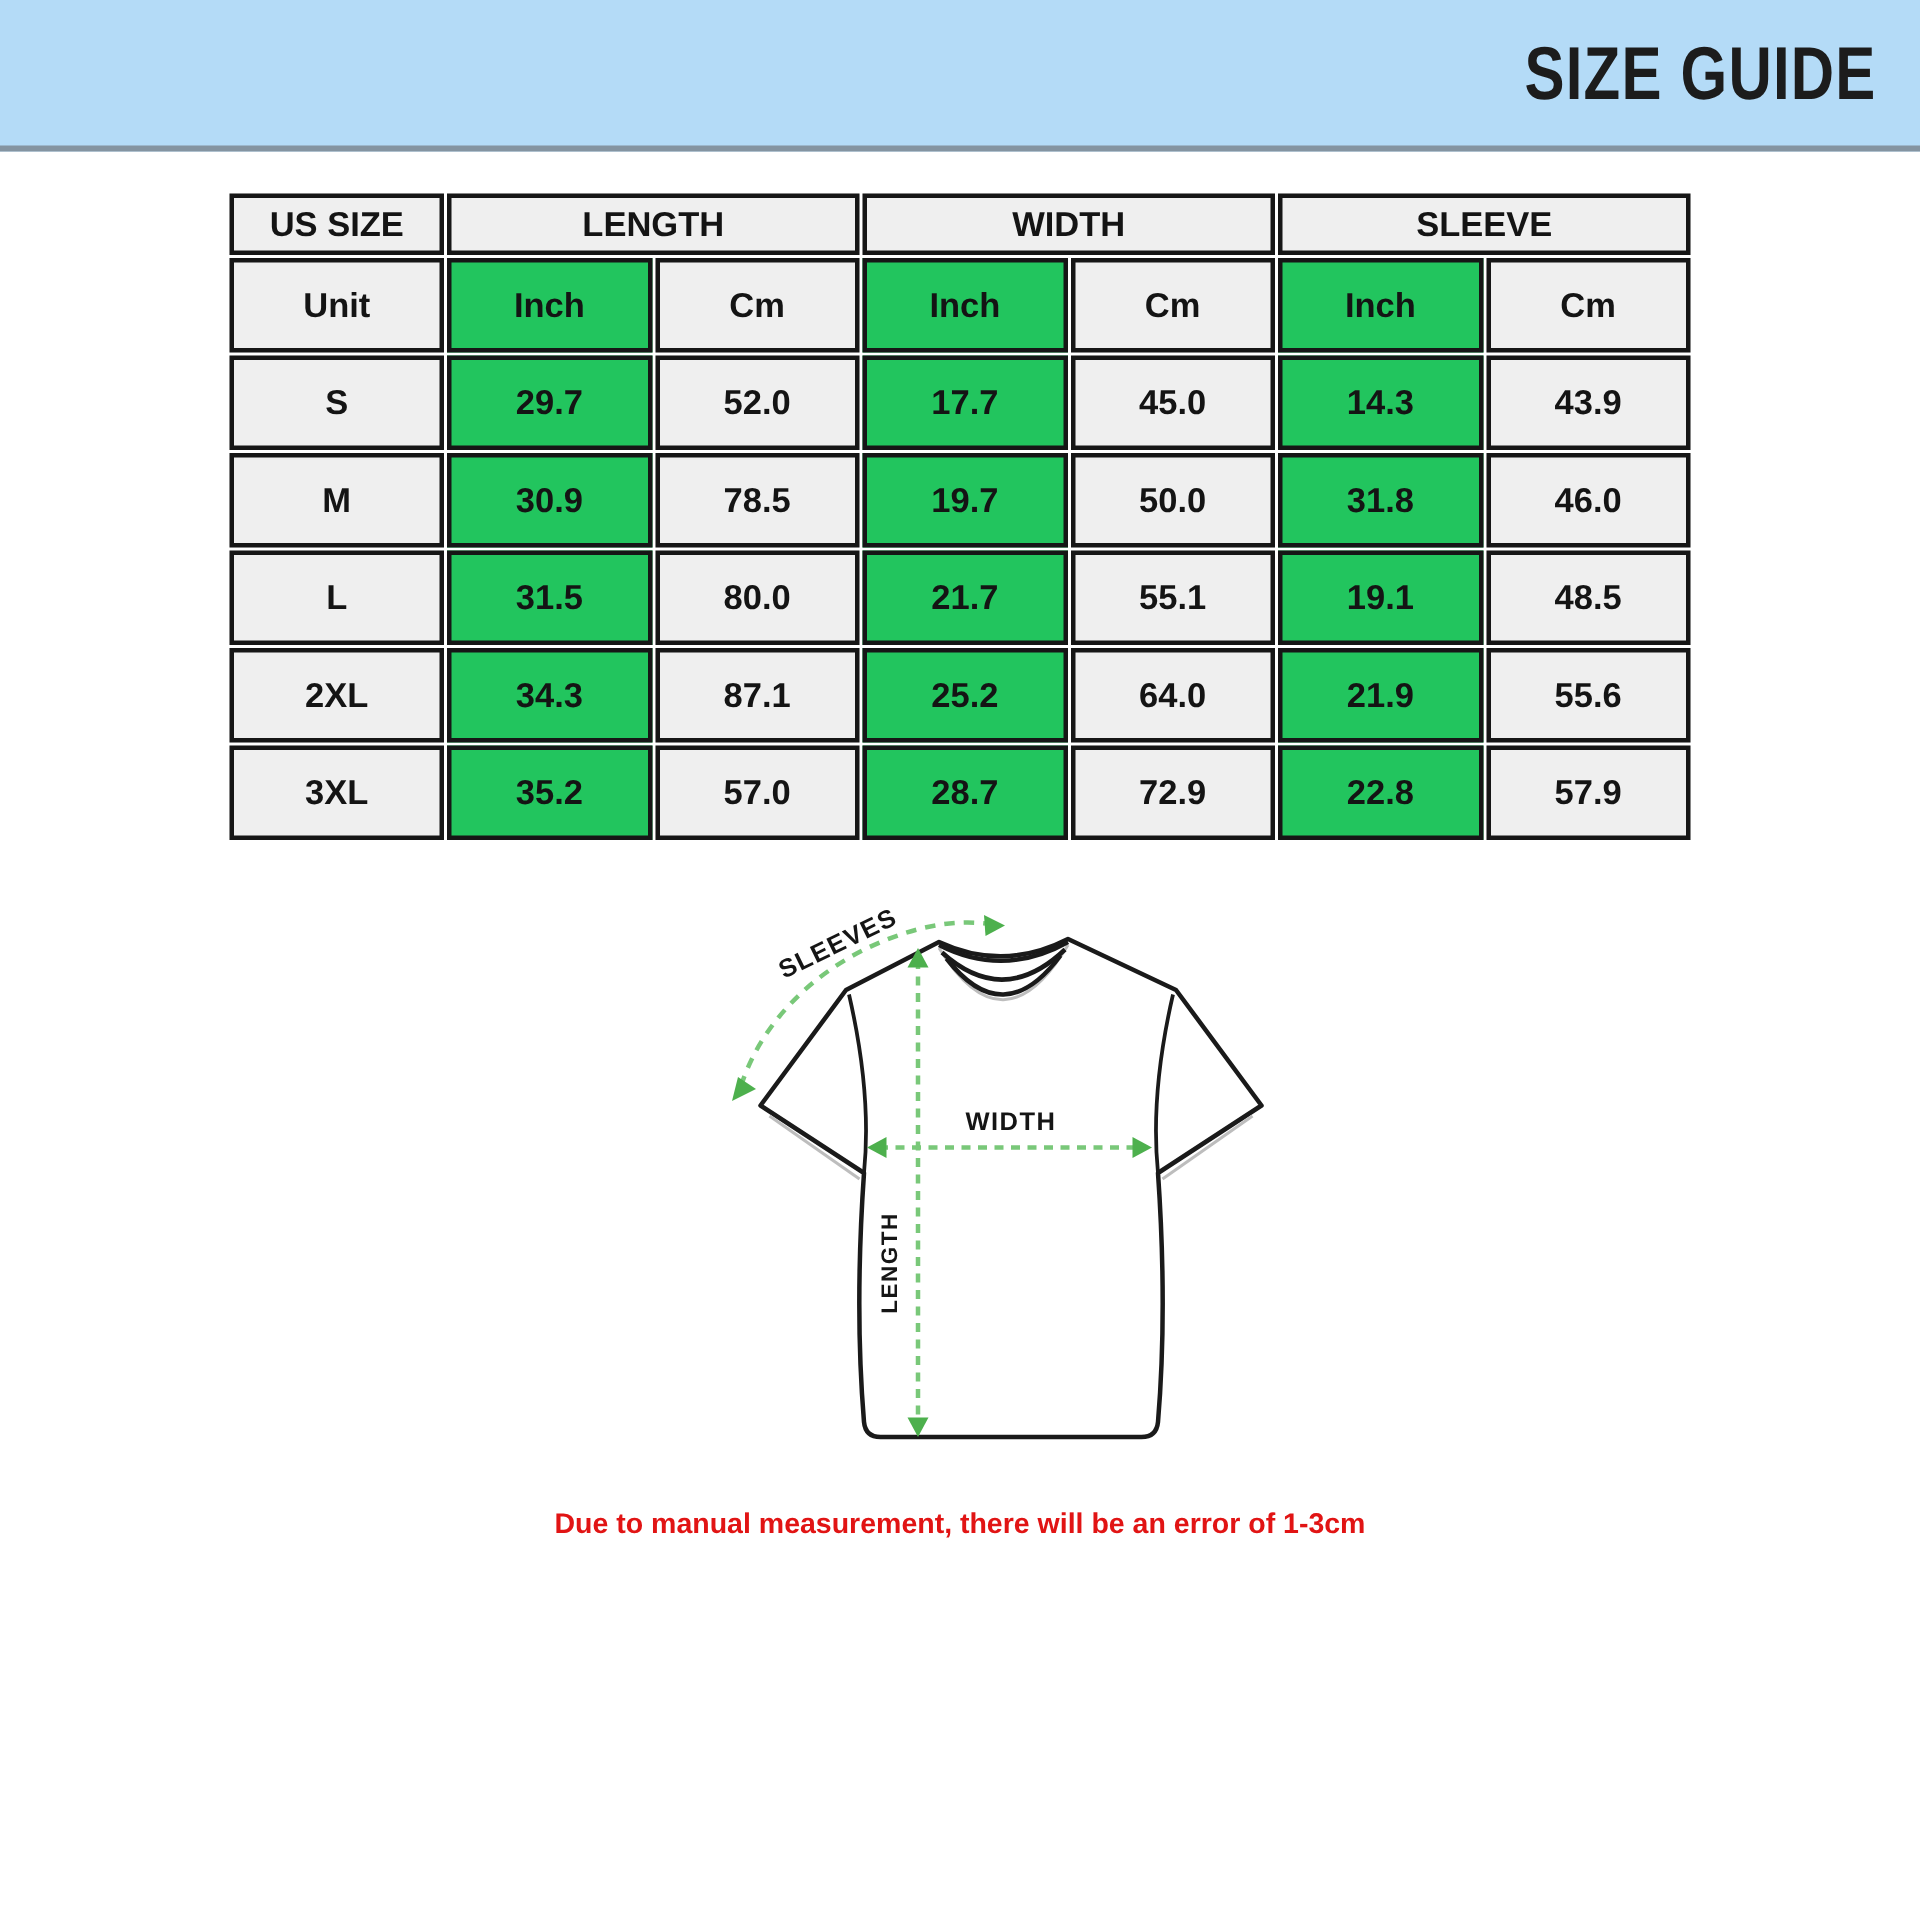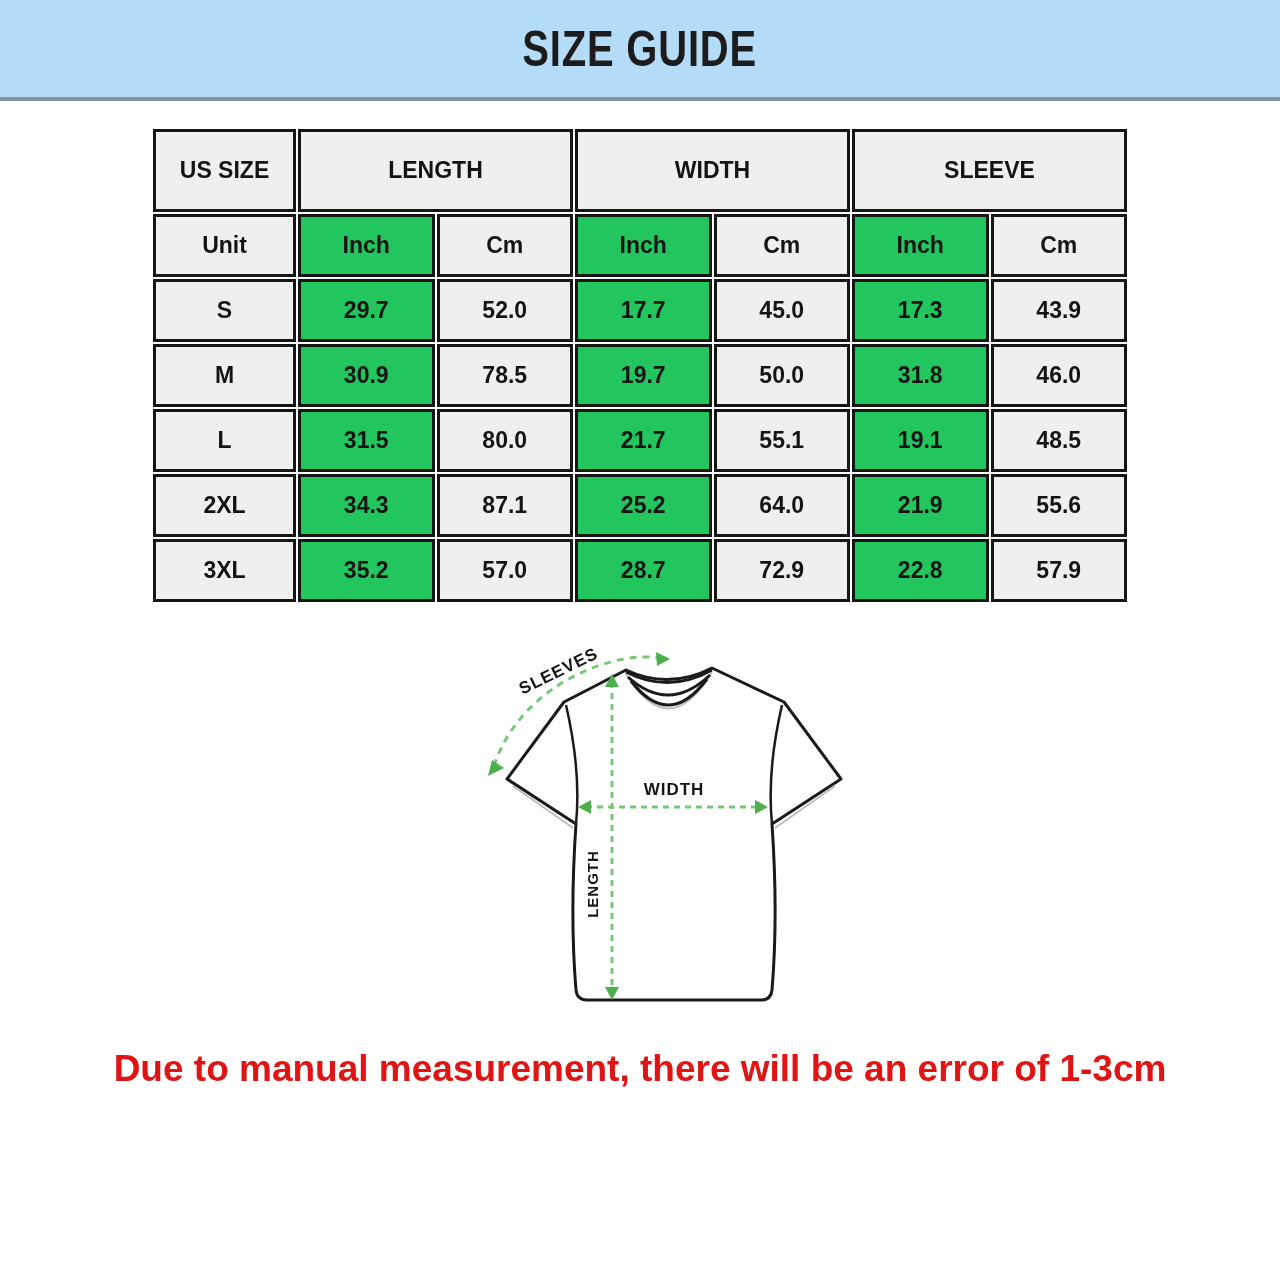--- a/index.html
+++ b/index.html
@@ -1,42 +1,42 @@
 <!DOCTYPE html>
 <html><head>
 <meta charset="utf-8">
 <style>
   * { margin:0; padding:0; box-sizing:border-box; }
   html,body { width:1280px; height:1280px; background:#ffffff; overflow:hidden;
               font-family:"Liberation Sans", sans-serif; }
 
   
   .banner { height:101px; background:#b4dbf7; border-bottom:4px solid #8494a1;
-            display:flex; align-items:center; justify-content:center; }
+            display:flex; align-items:center; justify-content:flex-end; }
   .banner h1 { font-size:50px; font-weight:bold; color:#1c1c1c; letter-spacing:1px;
                transform:scaleX(0.80); white-space:nowrap; }
 
   
   table.size-table { border-collapse:separate; border-spacing:2px; table-layout:fixed;
                      width:978px; margin:26px auto 0; }
   table.size-table td, table.size-table th { border:3px solid #161616; text-align:center;
                      vertical-align:middle; font-weight:bold; color:#141414;
                      font-size:23px; padding:15px 2px; }
-  tr.group-row th { padding:25px 2px; }
+  tr.group-row th { padding:4px 2px; }
   .gray  { background:#efefef; }
   .white { background:#22c55e; }
 
   
   .diagram { width:420px; margin:28px auto 0; transform:translateX(34px); }
   .diagram svg { display:block; }
   .diag-label { font-family:"Liberation Sans", sans-serif; font-weight:bold;
                 fill:#151515; letter-spacing:1px; }
 
   
-  .footnote { text-align:center; margin-top:16px; font-size:37px; font-weight:bold;
+  .footnote { text-align:center; margin-top:16px; font-size:19px; font-weight:bold;
               color:#e11414; }
 </style>
 </head>
 <body>
 
 <div class="page">
 
   <header class="banner">
     <h1>SIZE GUIDE</h1>
   </header>
@@ -68,21 +68,21 @@
         <th class="gray">Cm</th>
       </tr>
     </thead>
     <tbody>
         <tr>
           <td class="gray">S</td>
           <td class="white">29.7</td>
           <td class="gray">52.0</td>
           <td class="white">17.7</td>
           <td class="gray">45.0</td>
-          <td class="white">17.3</td>
+          <td class="white">14.3</td>
           <td class="gray">43.9</td>
         </tr>
         <tr>
           <td class="gray">M</td>
           <td class="white">30.9</td>
           <td class="gray">78.5</td>
           <td class="white">19.7</td>
           <td class="gray">50.0</td>
           <td class="white">31.8</td>
           <td class="gray">46.0</td>

